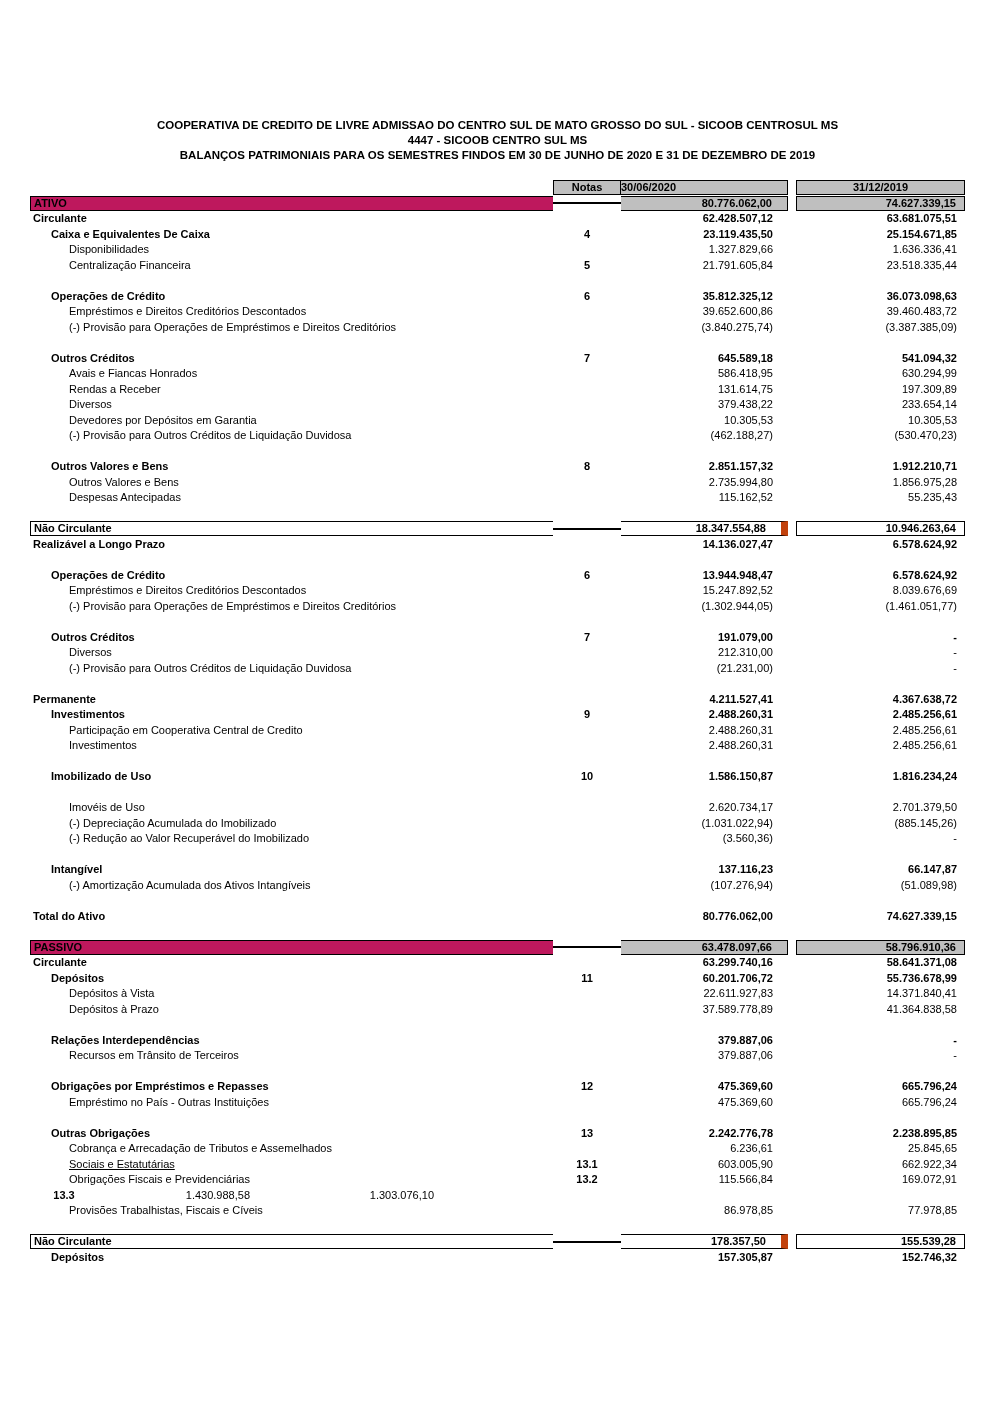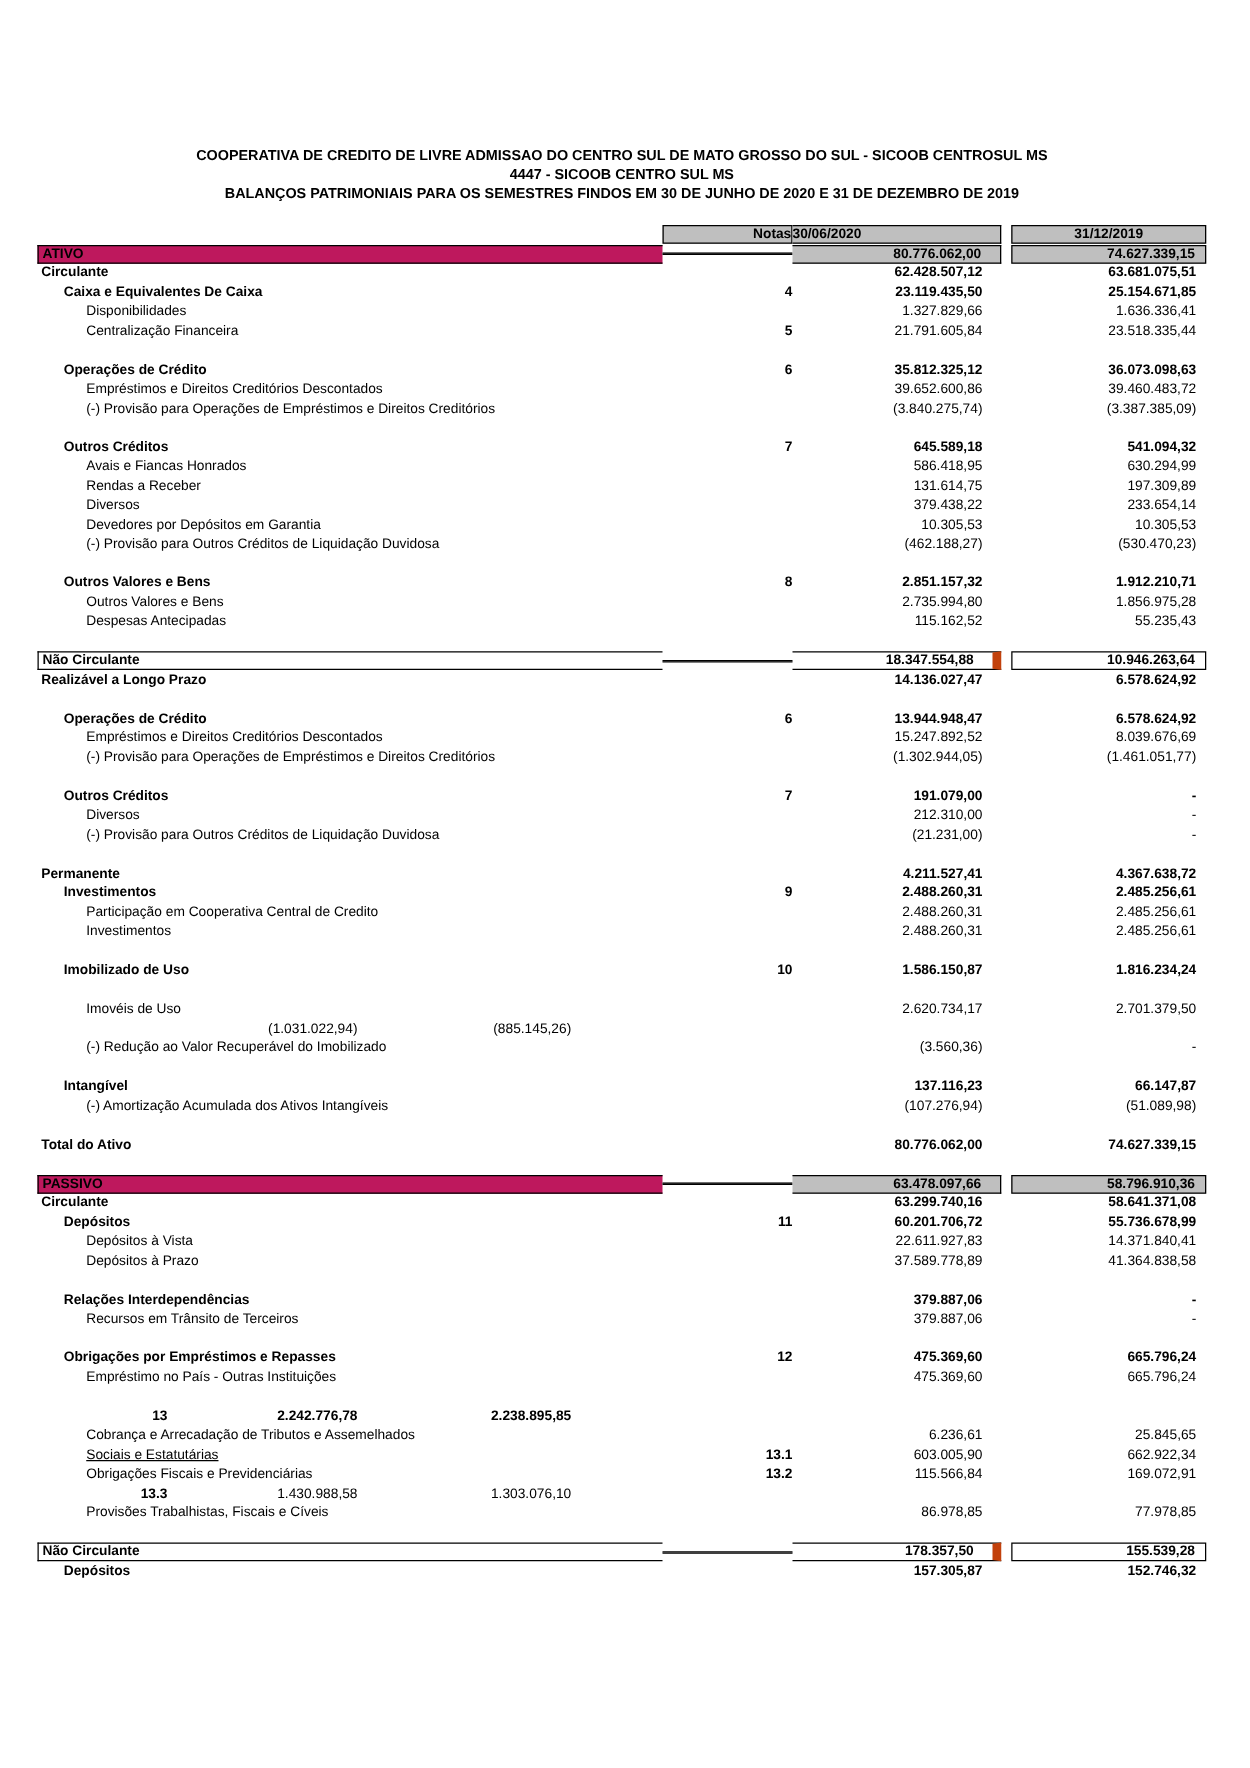--- a/index.html
+++ b/index.html
@@ -12,24 +12,24 @@
   }
   .page { padding:118px 35px 0 30px; }
   .doc-header { text-align:center; font-weight:700; font-size:11.5px; line-height:15px; }
   .bs-table { margin-top:17px; }
   .row {
     display:flex; align-items:center;
     height:15.5px; font-size:11px; line-height:13px;
   }
   .row.spacer { height:15.5px; }
   .cell-label { flex:1; white-space:nowrap; overflow:hidden; }
-  .cell-notas { width:104px; text-align:right; font-weight:700; }
+  .cell-notas { width:68px; text-align:center; font-weight:700; }
   .cell-v1 { width:167px; text-align:right; padding-right:15px; white-space:nowrap; }
   .cell-gap { width:8px; }
-  .cell-v2 { width:156px; text-align:right; padding-right:8px; white-space:nowrap; }
+  .cell-v2 { width:169px; text-align:right; padding-right:8px; white-space:nowrap; }
   .row.bold { font-weight:700; }
 
   
   .row.gray .cell-label { background:#be185d; border:1px solid #000; border-right:none; }
   .row.gray .cell-notas { background:#bfbfbf; border-top:1px solid #000; border-bottom:1px solid #000; }
   .row.gray .cell-v1   { background:#bfbfbf; border-top:1px solid #000; border-bottom:1px solid #000; border-right:1px solid #000; }
   .row.gray .cell-v2   { background:#bfbfbf; border:1px solid #000; }
 
   
   .row.box .cell-label { border:1px solid #000; border-right:none; }
@@ -282,20 +282,21 @@
         </div>
         <div class="row spacer"></div>
         <div class="row">
           <div class="cell-label" style="padding-left: 39px;">Imovéis de Uso</div>
           <div class="cell-notas"></div>
           <div class="cell-v1">2.620.734,17</div>
           <div class="cell-gap"></div>
           <div class="cell-v2">2.701.379,50</div>
         </div>
         <div class="row">
+          <div class="cell-label" style="padding-left: 39px;">(-) Depreciação Acumulada do Imobilizado</div>
           <div class="cell-notas"></div>
           <div class="cell-v1">(1.031.022,94)</div>
           <div class="cell-gap"></div>
           <div class="cell-v2">(885.145,26)</div>
         </div>
         <div class="row">
           <div class="cell-label" style="padding-left: 39px;">(-) Redução ao Valor Recuperável do Imobilizado</div>
           <div class="cell-notas"></div>
           <div class="cell-v1">(3.560,36)</div>
           <div class="cell-gap"></div>
@@ -385,20 +386,21 @@
         </div>
         <div class="row">
           <div class="cell-label" style="padding-left: 39px;">Empréstimo no País - Outras Instituições</div>
           <div class="cell-notas"></div>
           <div class="cell-v1">475.369,60</div>
           <div class="cell-gap"></div>
           <div class="cell-v2">665.796,24</div>
         </div>
         <div class="row spacer"></div>
         <div class="row bold">
+          <div class="cell-label" style="padding-left: 21px;">Outras Obrigações</div>
           <div class="cell-notas">13</div>
           <div class="cell-v1">2.242.776,78</div>
           <div class="cell-gap"></div>
           <div class="cell-v2">2.238.895,85</div>
         </div>
         <div class="row">
           <div class="cell-label" style="padding-left: 39px;">Cobrança e Arrecadação de Tributos e Assemelhados</div>
           <div class="cell-notas"></div>
           <div class="cell-v1">6.236,61</div>
           <div class="cell-gap"></div>

